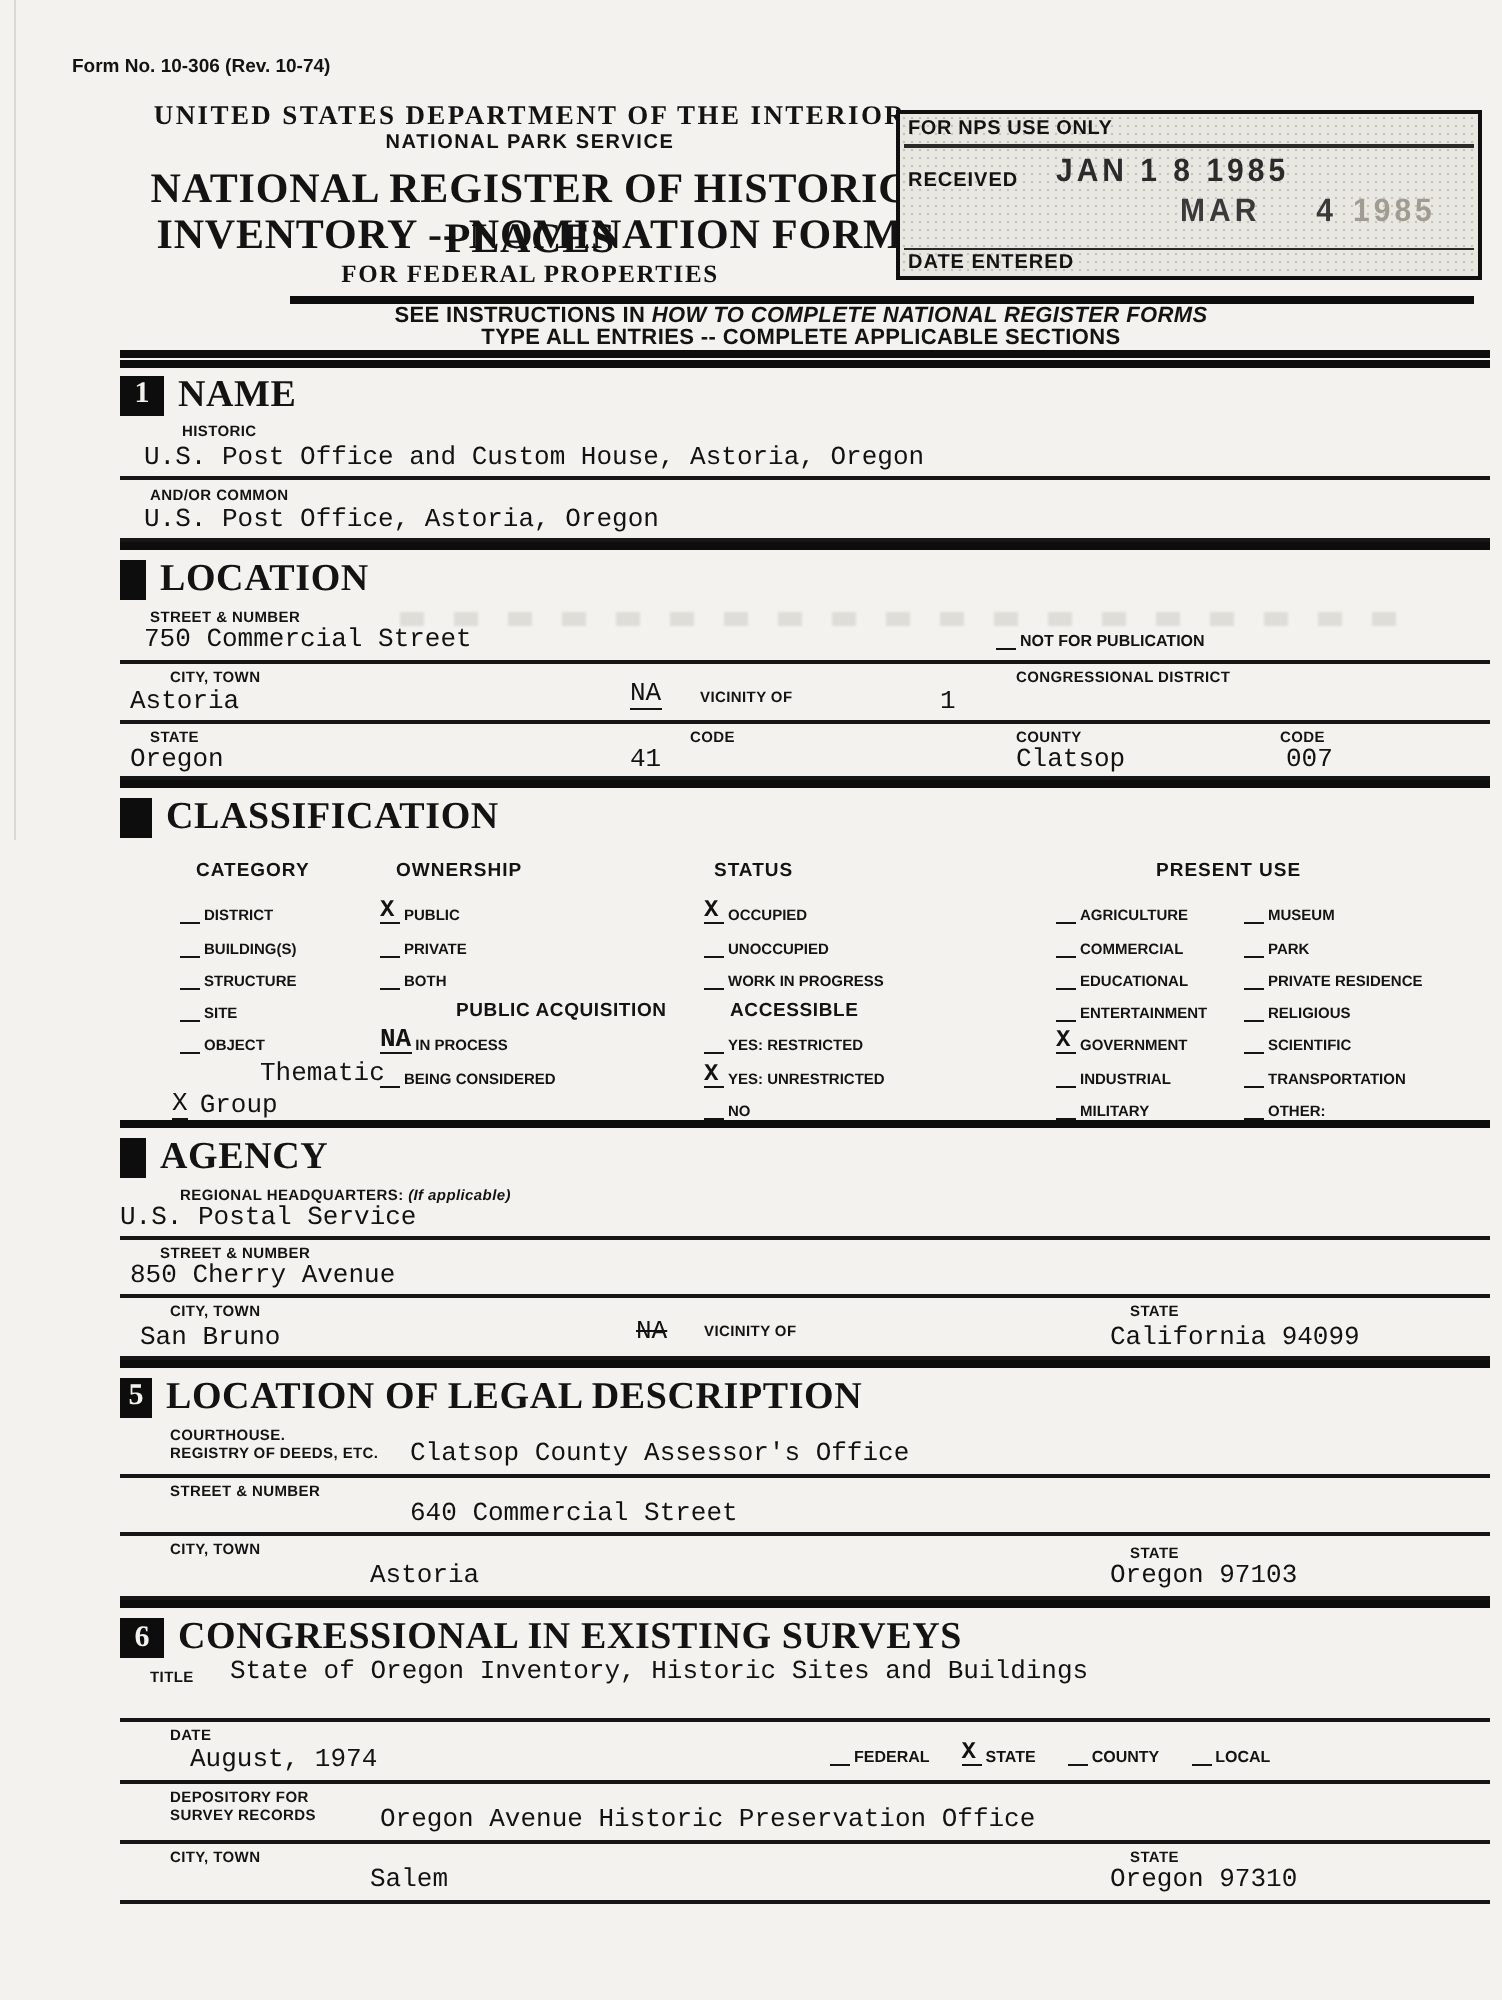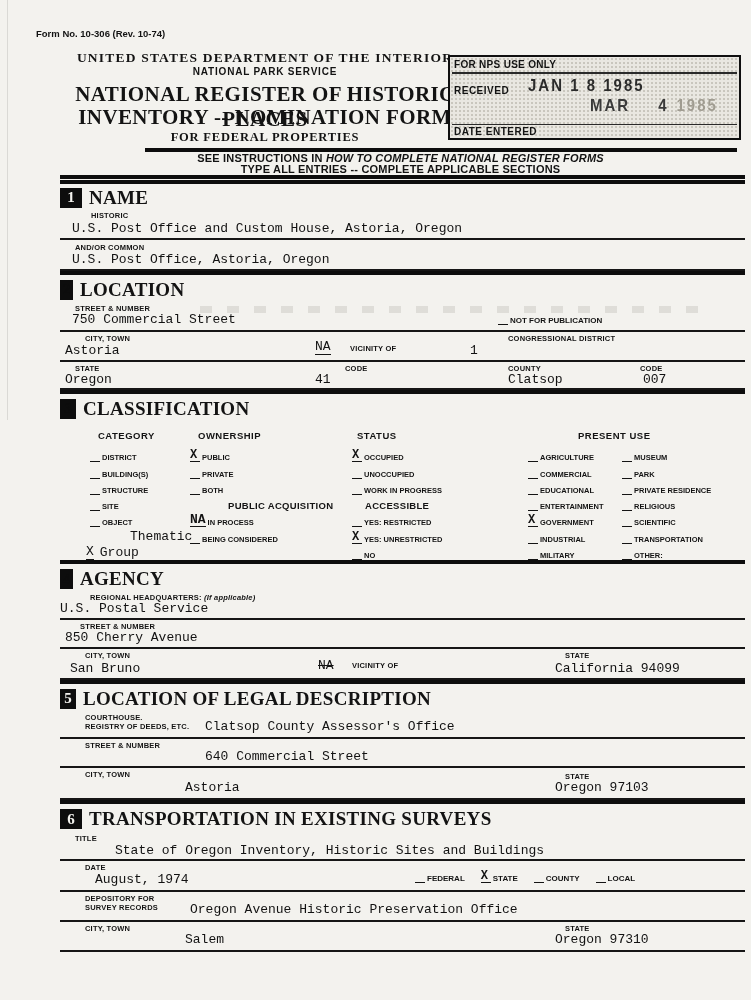--- a/index.html
+++ b/index.html
@@ -337,25 +337,25 @@
     </div>
     <div class="f-row" style="height:32px;">
       <div class="lbl" style="left:25px;top:2px;">CITY, TOWN</div>
       <div class="val" style="left:125px;bottom:3px;">Astoria</div>
       <div class="lbl" style="left:505px;top:4px;">STATE</div>
       <div class="val" style="left:495px;bottom:3px;">Oregon 97103</div>
     </div>
 
     <div class="sec-head" style="height:31px;">
       <div class="sec-num w22">6</div>
-      <div class="sec-title">TRANSPORTATION IN EXISTING SURVEYS</div>
+      <div class="sec-title">CONGRESSIONAL IN EXISTING SURVEYS</div>
     </div>
     <div class="f-row" style="height:30px;">
       <div class="lbl" style="left:15px;top:3px;">TITLE</div>
-      <div class="val" style="left:55px;bottom:1px;text-align:right;">State of Oregon Inventory, Historic Sites and Buildings</div>
+      <div class="val" style="left:55px;bottom:16px;text-align:right;">State of Oregon Inventory, Historic Sites and Buildings</div>
     </div>
     <div class="f-row" style="height:31px;">
       <div class="lbl" style="left:25px;top:2px;">DATE</div>
       <div class="val" style="left:35px;bottom:3px;">August, 1974</div>
       <div class="levels">
         <div class="cb">
             <span class="mk"></span>
             <span class="lb">FEDERAL</span>
           </div>
         <div class="cb">

